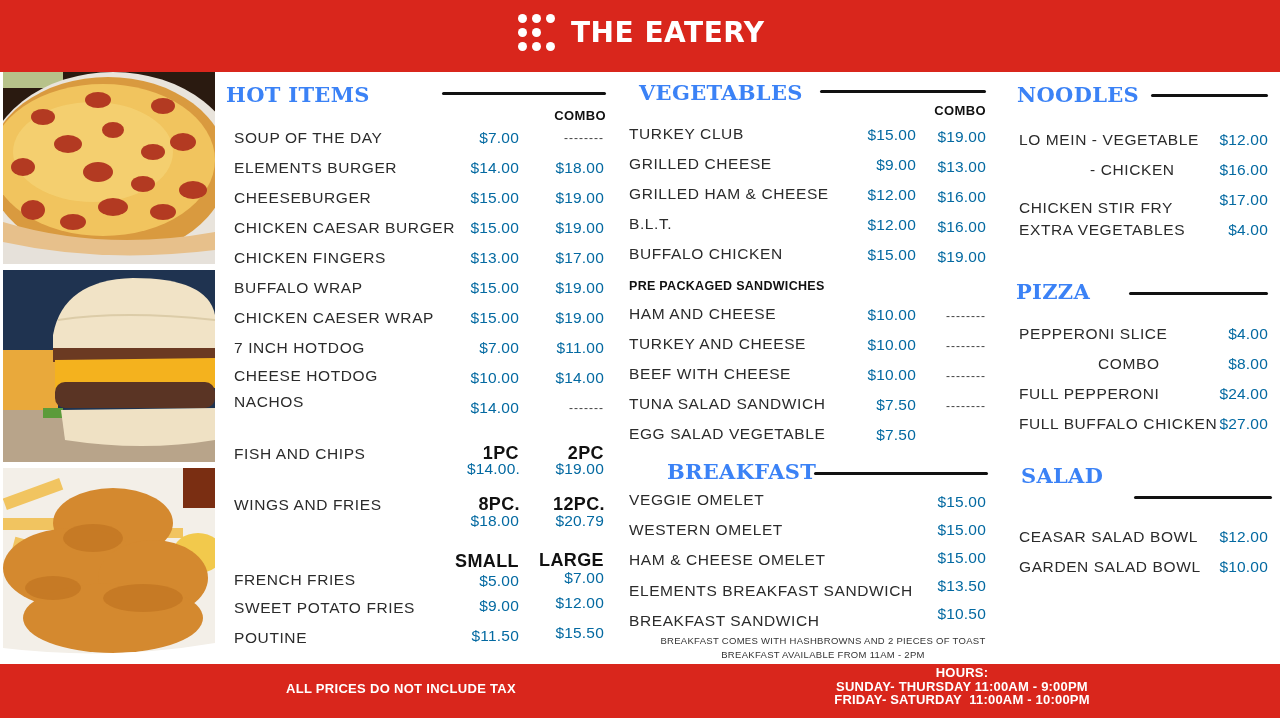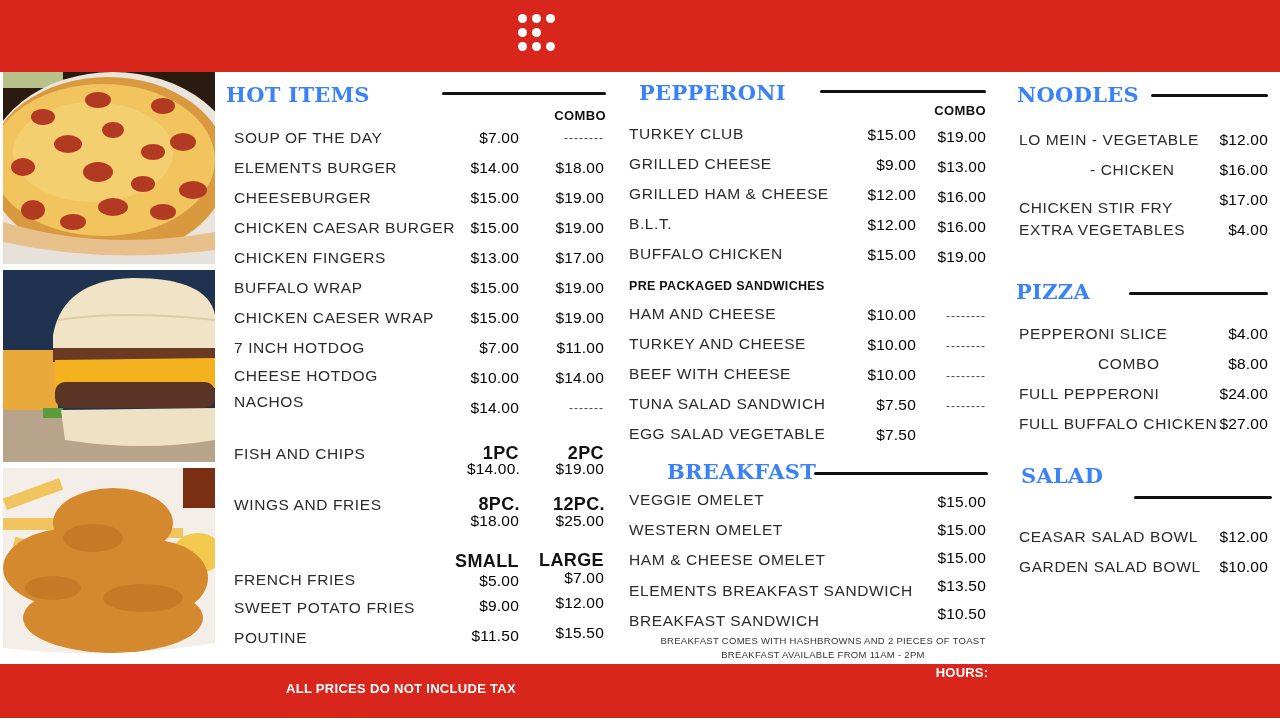--- a/index.html
+++ b/index.html
@@ -16,21 +16,21 @@
     .photo { position: absolute; left: 3px; width: 212px; overflow: hidden; }
     .photo svg { display: block; width: 100%; height: 100%; }
     .photo-pizza { top: 72px; height: 192px; }
     .photo-burger { top: 270px; height: 192px; }
     .photo-chicken { top: 468px; height: 193px; }
 
     .section-title { position: absolute; font-family: "DejaVu Serif", serif; font-weight: bold; font-size: 21px; color: #3b82f6; letter-spacing: 0.3px; }
     .rule { position: absolute; height: 3px; background: #111; border-radius: 2px; }
 
     .txt { position: absolute; font-family: "Liberation Sans", sans-serif; font-size: 15.5px; color: #2b2b2b; letter-spacing: 0.6px; white-space: nowrap; }
-    .price { position: absolute; font-family: "Liberation Sans", sans-serif; font-size: 15.5px; color: #000000; text-align: right; white-space: nowrap; letter-spacing: 0.2px; }
+    .price { position: absolute; font-family: "Liberation Sans", sans-serif; font-size: 15.5px; color: #0369a1; text-align: right; white-space: nowrap; letter-spacing: 0.2px; }
     .head-lbl { position: absolute; font-family: "Liberation Sans", sans-serif; font-weight: bold; font-size: 13px; color: #111; text-align: right; white-space: nowrap; letter-spacing: 0.4px; }
     .head-lbl.big { font-size: 18px; }
     .dash { position: absolute; font-family: "Liberation Sans", sans-serif; font-size: 12px; color: #444; text-align: right; letter-spacing: 1px; white-space: nowrap; }
     .sub-head { position: absolute; font-family: "Liberation Sans", sans-serif; font-weight: bold; font-size: 12.5px; color: #111; letter-spacing: 0.3px; white-space: nowrap; }
     .note { position: absolute; font-family: "Liberation Sans", sans-serif; font-size: 9.5px; color: #333; letter-spacing: 0.3px; text-align: center; white-space: nowrap; }
 
     .footer { position: absolute; left: 0; top: 664px; width: 1280px; height: 54px; background: #d9261c; }
     .footer-tax { position: absolute; left: 286px; top: 17px; color: #fff; font-family: "Liberation Sans", sans-serif; font-weight: bold; font-size: 13px; letter-spacing: 0.3px; }
     .footer-hours { position: absolute; left: 800px; top: 2px; width: 324px; text-align: center; color: #ffffff; font-family: "Liberation Sans", sans-serif; font-weight: bold; font-size: 13px; line-height: 13.5px; letter-spacing: 0.2px; }
   </style>
@@ -43,20 +43,21 @@
       <span></span>
         <span></span>
         <span></span>
       <span></span>
         <span></span>
         <span class="off"></span>
       <span></span>
         <span></span>
         <span></span>
     </div>
+    <span class="logo-text">THE EATERY</span>
   </div>
 </div>
 
 <div class="photo photo-pizza">
   <svg viewBox="0 0 212 192" preserveAspectRatio="none">
     <rect width="212" height="192" fill="#2a1a10"></rect>
     <rect x="0" y="0" width="60" height="16" fill="#b7c28a"></rect>
     <ellipse cx="110" cy="100" rx="128" ry="100" fill="#e9e4dc"></ellipse>
     <ellipse cx="105" cy="95" rx="120" ry="90" fill="#d99a3f"></ellipse>
     <ellipse cx="100" cy="88" rx="112" ry="76" fill="#f1c45e"></ellipse>
@@ -185,21 +186,21 @@
     <span class="head-lbl big" style="left:440px; top:443px; width:79px;">1PC</span>
     <span class="price" style="left:440px; top:460px; width:80px;">$14.00.</span>
     <span class="head-lbl big" style="left:530px; top:443px; width:74px;">2PC</span>
     <span class="price" style="left:530px; top:460px; width:74px;">$19.00</span>
   </div>
   <div>
     <span class="txt" style="left:234px; top:496px;">WINGS AND FRIES</span>
     <span class="head-lbl big" style="left:440px; top:494px; width:80px;">8PC.</span>
     <span class="price" style="left:440px; top:512px; width:79px;">$18.00</span>
     <span class="head-lbl big" style="left:530px; top:494px; width:75px;">12PC.</span>
-    <span class="price" style="left:530px; top:512px; width:74px;">$25.00</span>
+    <span class="price" style="left:530px; top:512px; width:74px;">$20.79</span>
   </div>
 
   <span class="head-lbl big" style="left:440px; top:551px; width:79px;">SMALL</span>
   <span class="head-lbl big" style="left:530px; top:550px; width:74px;">LARGE</span>
   <div>
     <span class="txt" style="left:234px; top:571px;">FRENCH FRIES</span>
     <span class="price" style="left:440px; top:572px; width:79px;">$5.00</span>
     <span class="price" style="left:530px; top:569px; width:74px;">$7.00</span>
   </div>
   <div>
@@ -207,21 +208,21 @@
     <span class="price" style="left:440px; top:597px; width:79px;">$9.00</span>
     <span class="price" style="left:530px; top:594px; width:74px;">$12.00</span>
   </div>
   <div>
     <span class="txt" style="left:234px; top:629px;">POUTINE</span>
     <span class="price" style="left:440px; top:627px; width:79px;">$11.50</span>
     <span class="price" style="left:530px; top:624px; width:74px;">$15.50</span>
   </div>
 </div>
 
-<div class="section-title" style="left:639px; top:80px;">PEPPERONI</div>
+<div class="section-title" style="left:639px; top:80px;">VEGETABLES</div>
 <div class="rule" style="left:820px; top:90px; width:166px;"></div>
 <div class="head-lbl" style="left:920px; top:103px; width:66px;">COMBO</div>
 
 <div>
   <div>
     <span class="txt" style="left:629px; top:125px;">TURKEY CLUB</span>
     <span class="price" style="left:840px; top:126px; width:76px;">$15.00</span>
     <span class="price" style="left:920px; top:128px; width:66px;">$19.00</span>
   </div>
   <div>
@@ -352,14 +353,16 @@
   <div>
     <span class="txt" style="left:1019px; top:558px;">GARDEN SALAD BOWL</span>
     <span class="price" style="left:1190px; top:558px; width:78px;">$10.00</span>
   </div>
 </div>
 
 <div class="footer">
   <div class="footer-tax">ALL PRICES DO NOT INCLUDE TAX</div>
   <div class="footer-hours">
     <div>HOURS:</div>
+    <div>SUNDAY- THURSDAY 11:00AM - 9:00PM</div>
+    <div style="white-space:pre;">FRIDAY- SATURDAY  11:00AM - 10:00PM</div>
   </div>
 </div>
 
 </body></html>

